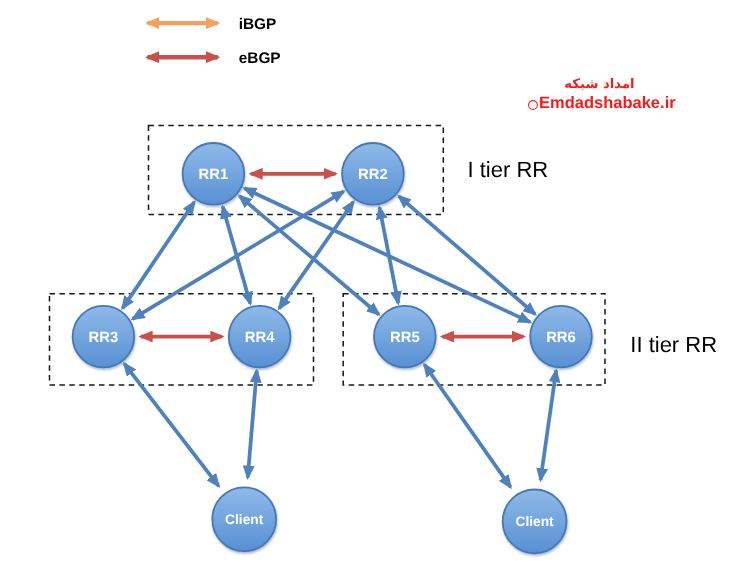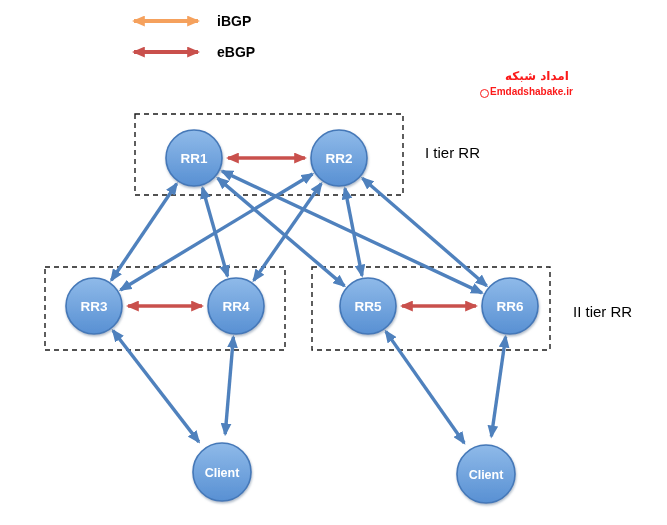--- a/index.html
+++ b/index.html
@@ -7,26 +7,26 @@
     position:relative;width:667px;height:525px;background:#ffffff;overflow:hidden;
     font-family:"Liberation Sans", sans-serif;
   }
   #topology{position:absolute;left:0;top:0;}
   .legend{position:absolute;left:125px;top:13px;}
   .legend-row{display:flex;align-items:center;height:16px;margin-bottom:15px;}
   .legend-row .legend-arrow{width:82px;height:18px;flex:0 0 auto;}
   .legend-label{margin-left:10px;font-size:14px;font-weight:600;color:#000;white-space:nowrap;}
   .watermark{position:absolute;left:480px;top:69px;color:#fb1a1a;}
   .wm-line1{direction:rtl;font-family:"DejaVu Sans", sans-serif;font-weight:bold;
-            font-size:12px;margin-left:25px;width:100px;text-align:left;white-space:nowrap;}
-  .wm-line2{font-weight:bold;font-size:10px;letter-spacing:0px;white-space:nowrap;
+            font-size:12px;margin-left:15px;width:100px;text-align:center;white-space:nowrap;}
+  .wm-line2{font-weight:bold;font-size:15px;letter-spacing:0px;white-space:nowrap;
             display:flex;align-items:center;margin-top:2px;}
   .wm-circle{display:inline-block;width:7px;height:7px;border:1.5px solid #fb1a1a;
              border-radius:50%;margin-right:1px;margin-top:4px;}
-  .tier-label{position:absolute;font-size:15px;color:#000;white-space:nowrap;}
+  .tier-label{position:absolute;font-size:20px;color:#000;white-space:nowrap;}
   .tier-label-1{left:425px;top:144px;}
   .tier-label-2{left:573px;top:303px;}
   .node-label{font-family:"Liberation Sans", sans-serif;font-weight:bold;fill:#ffffff;}
 </style>
 </head>
 <body>
 
 <div class="page">
 
   <svg id="topology" width="667" height="525" viewBox="0 0 667 525">

